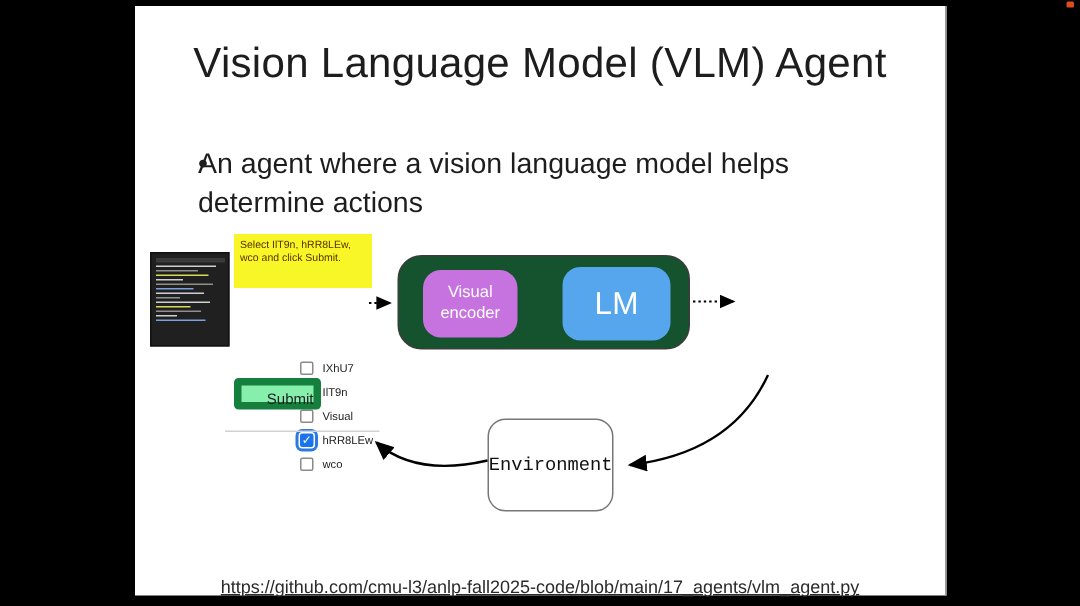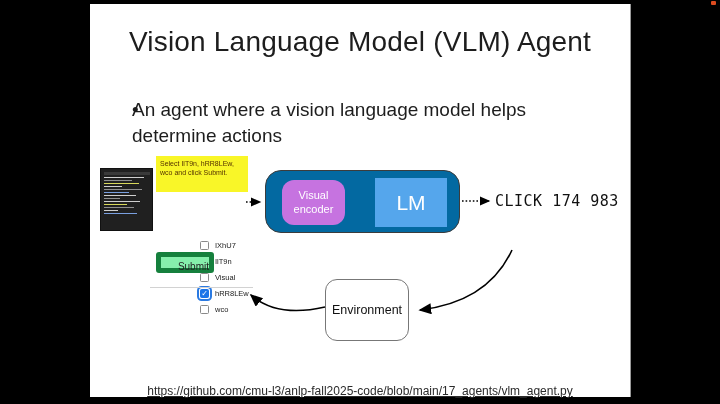--- a/index.html
+++ b/index.html
@@ -41,37 +41,37 @@
   .cb-label { font-size:7.5px; color:#222; margin-left:6px; white-space:nowrap; }
 
   .submit-btn { position:absolute; left:66px; top:248px; width:58px; height:21px;
                 background:#86efac; border:5px solid #15803d; border-radius:3px;
                 font-size:10px; color:#222; text-align:right; line-height:19px; }
   .shot-sep { position:absolute; left:60px; top:283px; width:103px; height:1px;
               background:#d2d2d2; }
 
   
   .vlm-box { position:absolute; left:175px; top:166px; width:195px; height:63px;
-             border:1.5px solid #3c3c3c; border-radius:16px; background:#0369a1; }
+             border:1.5px solid #3c3c3c; border-radius:16px; background:#14532d; }
   .enc-box { position:absolute; left:16px; top:9px; width:63px; height:45px;
              border-radius:12px; color:#fff; font-size:11px; line-height:1.25;
              display:flex; align-items:center; justify-content:center;
              text-align:center; }
   .lm-box  { position:absolute; left:109px; top:7px; width:72px; height:49px;
-             border-radius:0; color:#fff; font-size:21px;
+             border-radius:12px; color:#fff; font-size:21px;
              display:flex; align-items:center; justify-content:center; }
 
   .action-text { position:absolute; left:405px; top:188px;
                  font-family:"DejaVu Sans Mono", monospace; font-size:15px;
                  color:#111; white-space:nowrap; letter-spacing:.5px; }
 
   .env-box { position:absolute; left:235px; top:275px; width:84px; height:62px;
              border:1.3px solid #777; border-radius:12px; background:#fff;
              display:flex; align-items:center; justify-content:center;
-             font-size:12.5px; color:#111; }
+             font-size:12.5px; color:#111;font-family:Liberation Mono, monospace; }
 
   .arrows { position:absolute; left:0; top:0; width:541px; height:393px;
             pointer-events:none; }
 
   .footer-url { position:absolute; left:0; top:380px; width:100%;
                 text-align:center; font-size:12px; color:#2b2b2b;
                 text-decoration:underline; }
 </style>
 </head>
 <body>
@@ -133,21 +133,20 @@
       </div>
 
     <div class="submit-btn">Submit</div>
     <div class="shot-sep"></div>
 
     <div class="vlm-box">
       <div class="enc-box" style="background: rgb(198, 115, 224);">Visual encoder</div>
       <div class="lm-box" style="background: rgb(85, 166, 236);">LM</div>
     </div>
 
-    <div class="action-text">CLICK 174 983</div>
 
     <div class="env-box">Environment</div>
 
     <svg class="arrows" viewBox="0 0 541 393">
       <defs>
         <marker id="ah" markerWidth="9" markerHeight="8" refX="7" refY="3.5" orient="auto">
           <path d="M0,0 L8,3.5 L0,7 z" fill="#000"></path>
         </marker>
       </defs>
       <path d="M156 198 H 170" stroke="#000" stroke-width="1.3" stroke-dasharray="1.6 2" fill="none" marker-end="url(#ah)"></path>

